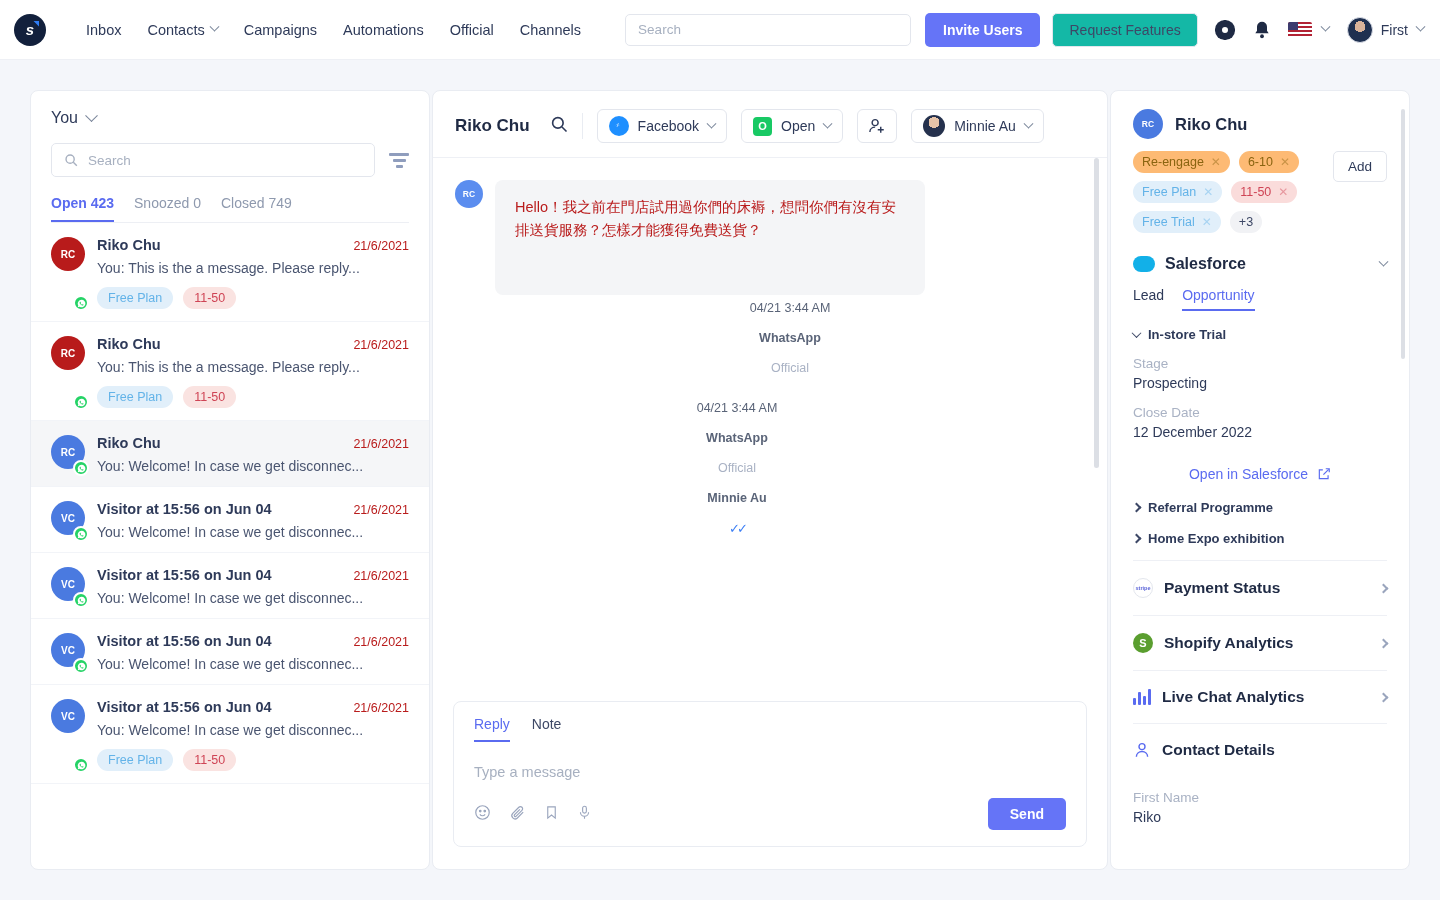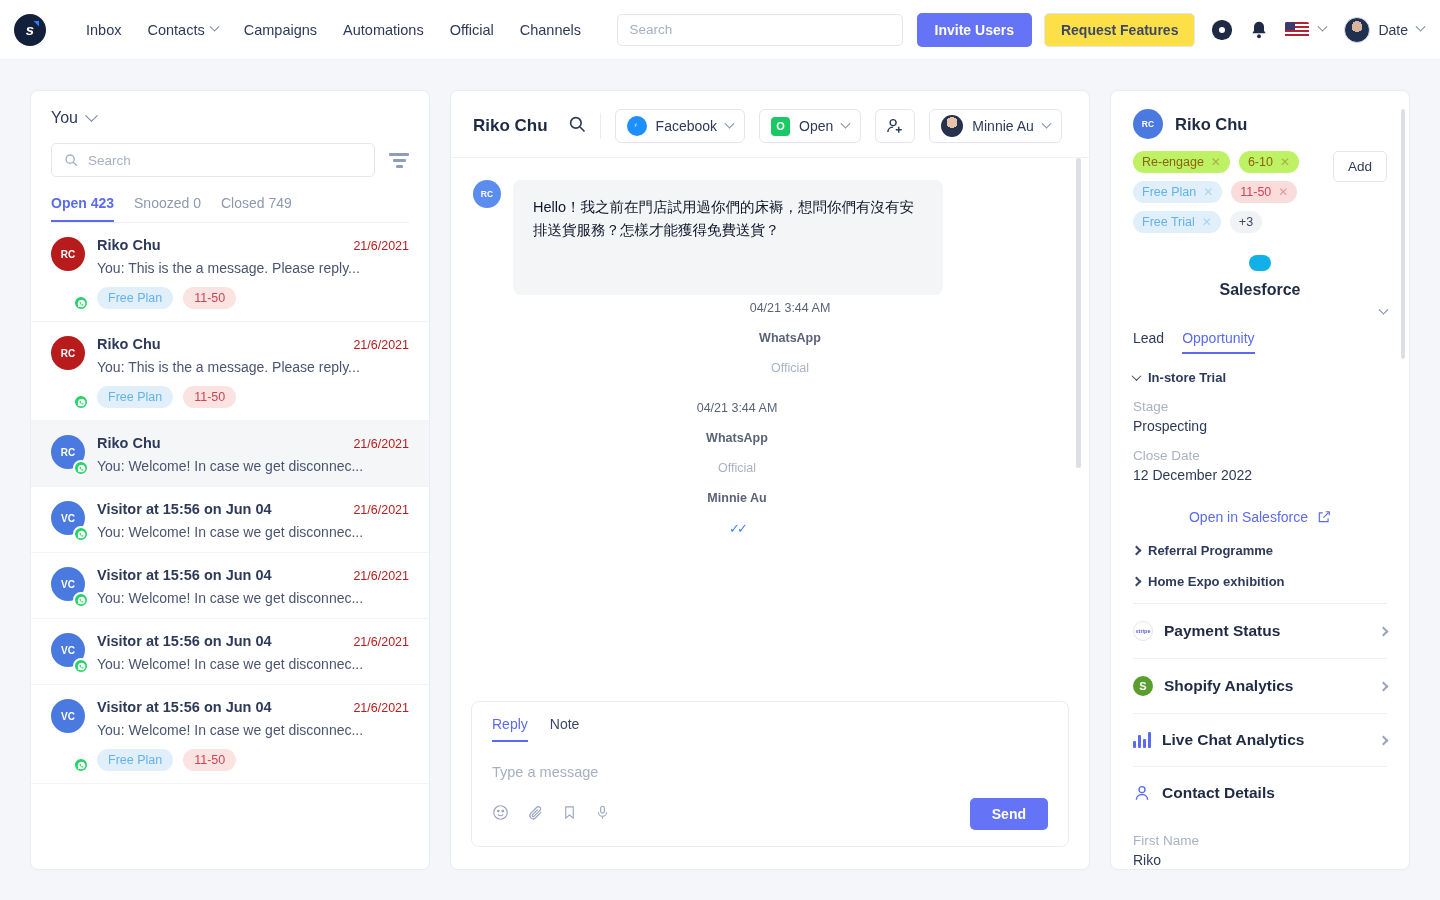--- a/index.html
+++ b/index.html
@@ -47,41 +47,41 @@
     font-size: 13.5px; color: #a7b0c0;
   }
   .btn-primary {
     margin-left: 14px; height: 34px; padding: 0 18px;
     background: #6574f7; color: #fff; border: none; border-radius: 5px;
     font-size: 14px; font-weight: bold; cursor: pointer;
     font-family: "Liberation Sans", sans-serif;
   }
   .btn-outline {
     margin-left: 12px; height: 34px; padding: 0 16px;
-    background: #fde047; color: #3d4866; border: 1px solid #e3e6ed; border-radius: 5px;
-    font-size: 14px; font-weight: bold; cursor: pointer;
+    background: #14b8a6; color: #3d4866; border: 1px solid #e3e6ed; border-radius: 5px;
+    font-size: 14px; font-weight: normal; cursor: pointer;
     font-family: "Liberation Sans", sans-serif;
   }
   .nav-icon { margin-left: 16px; cursor: pointer; display: flex; align-items: center; }
   .flag {
     width: 24px; height: 16px; border-radius: 2px; overflow: hidden;
     background: linear-gradient(#b22234 0 12.5%, #fff 12.5% 25%, #b22234 25% 37.5%,
       #fff 37.5% 50%, #b22234 50% 62.5%, #fff 62.5% 75%, #b22234 75% 87.5%, #fff 87.5% 100%);
     position: relative; margin-left: 16px;
   }
   .flag::before { content:""; position:absolute; left:0; top:0; width:10px; height:8px; background:#3c3b6e; }
   .avatar-nav {
     width: 26px; height: 26px; border-radius: 50%; margin-left: 18px;
     background: radial-gradient(circle at 50% 36%, #d9b39a 0 28%, transparent 28%), #1f3050;
     border: 1px solid #dde1ea;
   }
   .nav-user { margin-left: 8px; font-size: 14px; color: #2e3a59; }
 
   
-  .workspace { display: flex; padding: 30px 30px 0 30px; gap: 20px; height: 840px; }
+  .workspace { display: flex; padding: 30px 30px 0 30px; gap: 2px; height: 840px; }
   .panel { background: #fff; border: 1px solid #e9ecf2; border-radius: 8px; }
 
   
   .left { width: 400px; height: 780px; display: flex; flex-direction: column; overflow: hidden; }
   .left-head { padding: 18px 20px 0 20px; }
   .you-row { display: flex; align-items: center; gap: 9px; font-size: 16px; color: #2e3a59; cursor: pointer; }
   .lsearch {
     margin-top: 16px; height: 34px; border: 1px solid #e3e6ed; border-radius: 5px;
     display: flex; align-items: center; padding: 0 12px; gap: 10px;
     font-size: 13.5px; color: #a7b0c0; flex: 1;
@@ -137,21 +137,21 @@
   .open-ic { width: 19px; height: 19px; border-radius: 4px; background: #18c964; color: #fff; font-size: 11px; font-weight: bold; display:flex; align-items:center; justify-content:center; }
   .assignee-av { width: 22px; height: 22px; border-radius: 50%; background: radial-gradient(circle at 50% 34%, #e6c3a8 0 30%, transparent 30%), #25314d; }
 
   .chat-body { flex: 1; padding: 22px 28px 0 22px; position: relative; overflow: hidden; }
   .msg-row { display: flex; gap: 12px; margin-bottom: 6px; }
   .msg-row.out { justify-content: flex-end; }
   .bubble-av { width: 28px; height: 28px; border-radius: 50%; background: #5b8def; color:#fff; font-size:8.5px; font-weight:bold; display:flex; align-items:center; justify-content:center; flex:none; }
   .bubble-av.photo { background: radial-gradient(circle at 50% 36%, #e3c2a6 0 30%, transparent 30%), #2b3a55; }
   .bubble {
     background: #f4f5f7; border-radius: 8px; padding: 16px 20px;
-    font-size: 14.5px; line-height: 1.62; color: #0f172a; max-width: 430px;
+    font-size: 14.5px; line-height: 1.62; color: #b91c1c; max-width: 430px;
   }
   .bubble.tall { padding-bottom: 52px; }
   .meta { display: flex; gap: 16px; font-size: 12.5px; color: #5a6478; margin: 0 0 26px 46px; align-items: center; flex-direction: column; }
   .meta.out { justify-content: flex-end; margin: 0 60px 0 0; }
   .meta .off { color: #a9b2c4; }
   .meta .nm { font-weight: bold; }
   .ticks { color: #3d7ff5; font-size: 13px; letter-spacing: -3px; }
   .scrollbar { position: absolute; right: 8px; top: 0; width: 5px; height: 310px; background: #dcdfe5; border-radius: 3px; }
 
   
@@ -170,28 +170,28 @@
 
   
   .right { width: 300px; height: 780px; padding: 18px 22px 0 22px; overflow: hidden; position: relative; }
   .r-head { display: flex; align-items: center; gap: 12px; }
   .r-av { width: 30px; height: 30px; border-radius: 50%; background: #4a7ae0; color:#fff; font-size:8.5px; font-weight:bold; display:flex; align-items:center; justify-content:center; }
   .r-name { font-size: 16.5px; font-weight: bold; color: #1f2a44; }
   .tagwrap { display: flex; gap: 10px; margin-top: 12px; align-items: flex-start; }
   .tagcloud { display: flex; flex-wrap: wrap; gap: 8px 9px; width: 190px; }
   .rtag { font-size: 12.5px; padding: 4px 9px; border-radius: 11px; display: flex; align-items: center; gap: 7px; white-space: nowrap; }
   .rtag .x { opacity: .45; font-size: 12px; }
-  .rtag.amber { background: #bef264; color: #8a6410; }
+  .rtag.amber { background: #fdba74; color: #8a6410; }
   .rtag.sky { background: #e1effa; color: #63b3e8; }
   .rtag.pink { background: #fadcdb; color: #cf4455; }
   .rtag.grey { background: #f1f2f5; color: #3d4866; }
   .btn-add { margin-left: auto; border: 1px solid #e3e6ed; background:#fff; border-radius: 5px;
     padding: 7px 14px; font-size: 13.5px; color:#2e3a59; cursor:pointer; font-family:"Liberation Sans",sans-serif; }
 
-  .sf-head { display: flex; align-items: center; gap: 10px; margin-top: 22px; cursor: pointer; flex-direction: column; }
+  .sf-head { display: flex; align-items: center; gap: 10px; margin-top: 22px; cursor: pointer; }
   .sf-ic { width: 22px; height: 16px; border-radius: 8px; background: #12b0e8; }
   .sf-title { font-size: 16px; font-weight: bold; color: #1f2a44; }
   .sf-tabs { display: flex; gap: 18px; margin-top: 14px; }
   .sf-tab { font-size: 14px; color: #2e3a59; padding-bottom: 6px; cursor: pointer; text-align: center; }
   .sf-tab.active { color: #5a6bf0; border-bottom: 2px solid #5a6bf0; }
   .acc { display: flex; align-items: center; gap: 8px; margin-top: 16px; font-size: 13px; font-weight: bold; color: #2e3a59; cursor: pointer; }
   .caret-d { width:7px; height:7px; border-right:1.7px solid #3d4866; border-bottom:1.7px solid #3d4866; transform: rotate(45deg) translate(-1px,-1px); }
   .caret-r { width:7px; height:7px; border-right:2px solid #3d4866; border-top:2px solid #3d4866; transform: rotate(45deg); }
   .fld-label { font-size: 13.5px; color: #a9b2c4; margin-top: 14px; }
   .fld-val { font-size: 14px; color: #2e3a59; margin-top: 4px; }
@@ -252,21 +252,21 @@
   </span>
   <span class="nav-icon">
     <svg width="20" height="22" viewBox="0 0 24 24">
         <path d="M12 2a6 6 0 0 0-6 6v5l-2 3h16l-2-3V8a6 6 0 0 0-6-6z" fill="#1f2a44"></path>
         <circle cx="12" cy="19.5" r="2.3" fill="#1f2a44"></circle>
       </svg>
   </span>
   <span class="flag"></span>
   <span class="chev sm" style="margin-left:10px"></span>
   <span class="avatar-nav"></span>
-  <span class="nav-user">Date</span>
+  <span class="nav-user">First</span>
   <span class="chev sm" style="margin-left:9px"></span>
 </div>
 
 <div class="workspace">
 
   <div class="panel left">
     <div class="left-head">
       <div class="you-row">
         <span>You</span>
         <span class="chev"></span>

